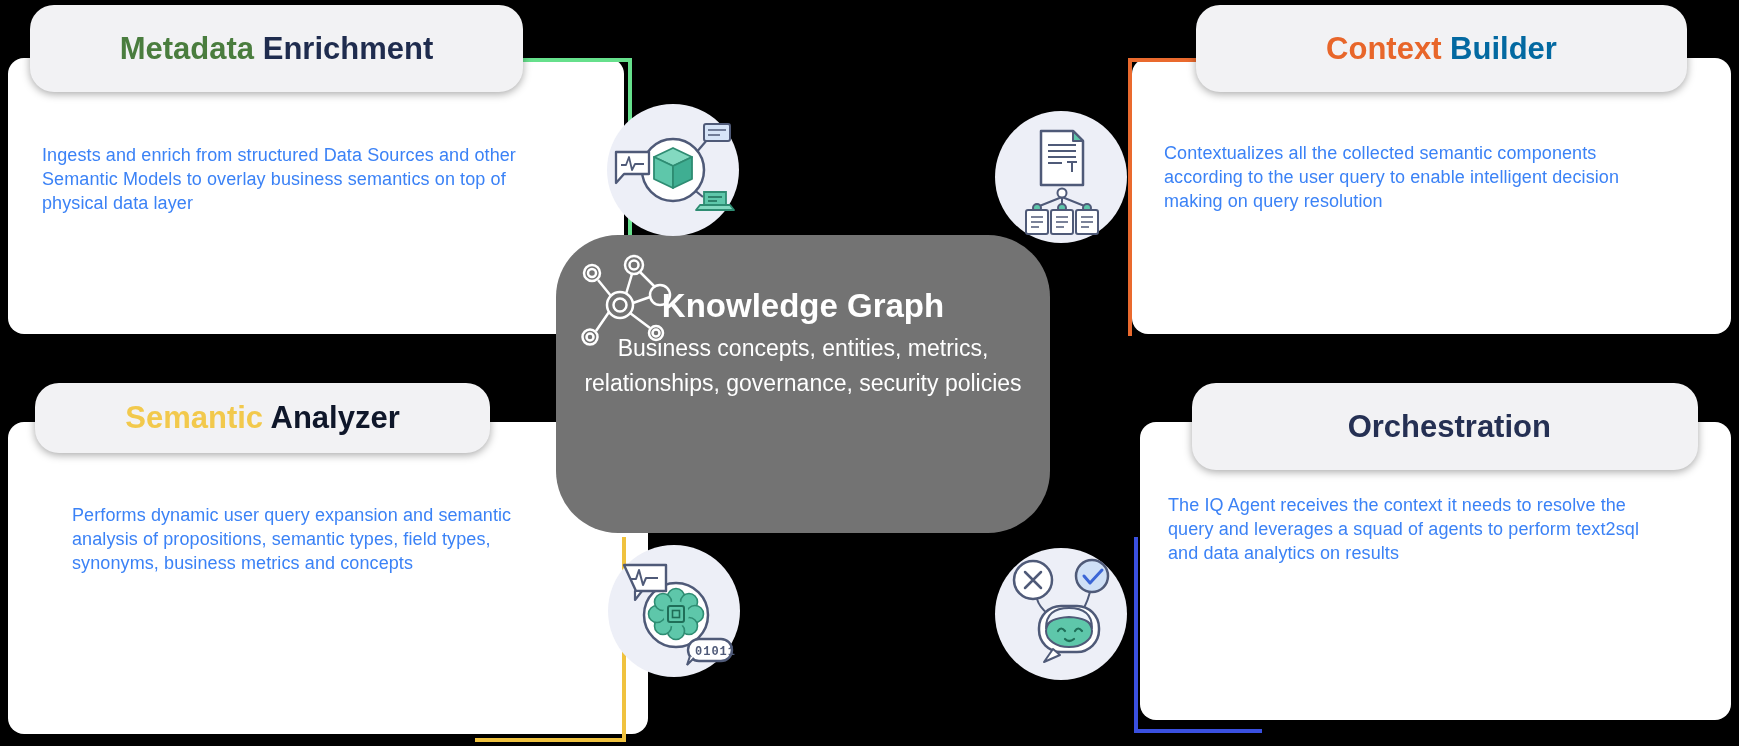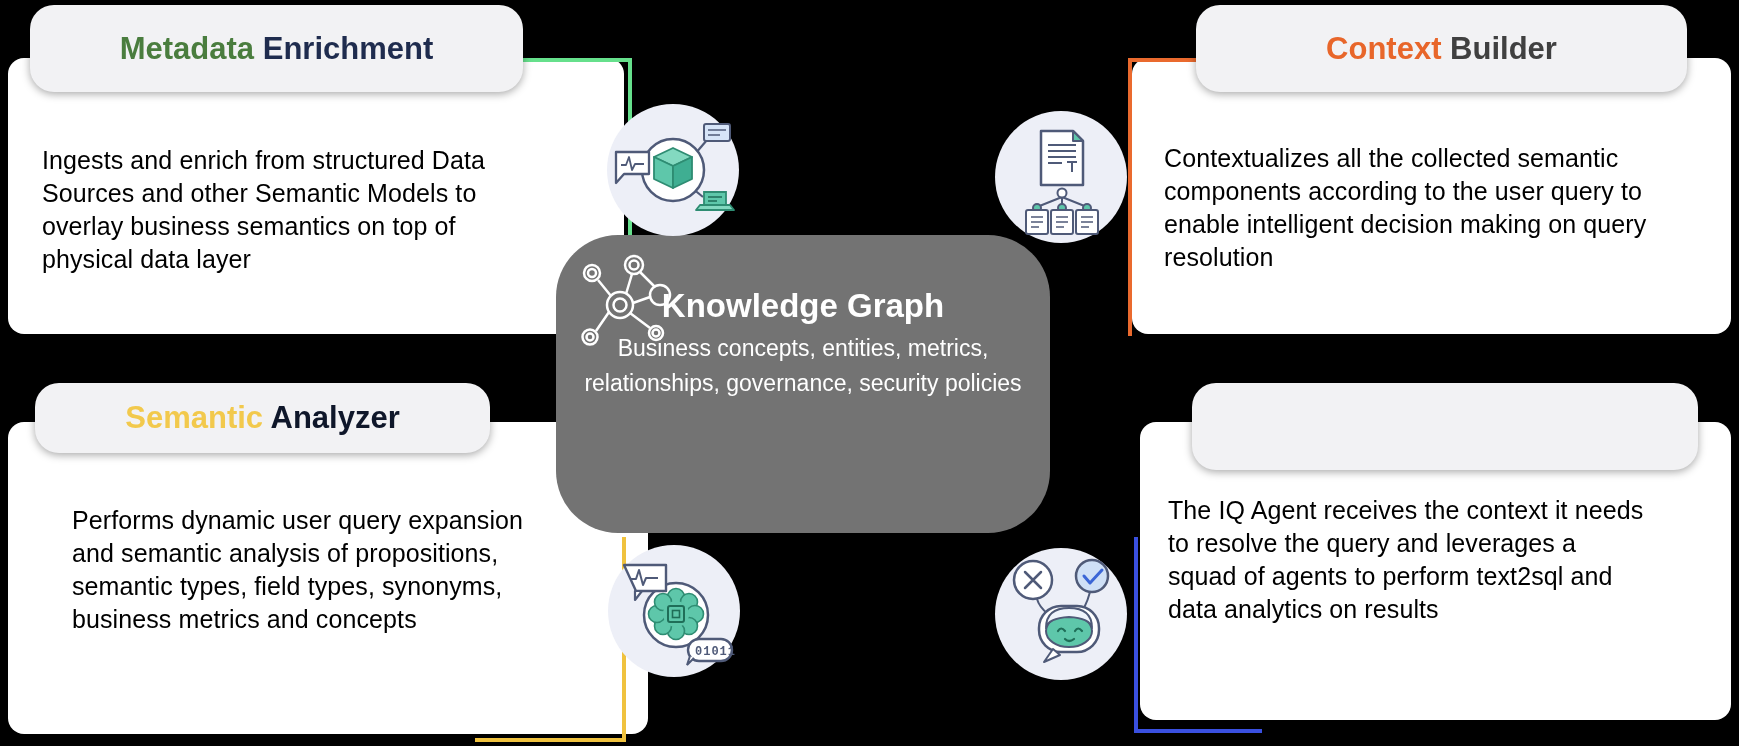--- a/index.html
+++ b/index.html
@@ -15,21 +15,21 @@
   .accent-line.tl{border-top-width:4px;border-right-width:4px;}
   .accent-line.tr{border-top-width:4px;border-left-width:4px;}
   .accent-line.bl{border-right-width:4px;border-bottom-width:4px;}
   .accent-line.br{border-left-width:4px;border-bottom-width:4px;}
   
   .qcard{
     position:absolute;z-index:2;background:#fff;border-radius:16px;
     box-shadow:0 2px 10px rgba(0,0,0,.35);
   }
   .qbody{
-    color:#000000;font-size:25px;line-height:1.32;letter-spacing:.1px;
+    color:#3b82f6;font-size:18px;line-height:1.32;letter-spacing:.1px;
   }
   
   .badge{
     position:absolute;z-index:4;background:#f2f2f4;border-radius:24px;
     display:flex;align-items:center;justify-content:center;
     font-size:31px;font-weight:700;white-space:pre;
     box-shadow:0 2px 8px rgba(0,0,0,.35);
   }
   
   .icon-circle{
@@ -78,21 +78,21 @@
       <path d="M97 88 h22 v13 h-22 z" fill="#5ec7aa" stroke="#2e8c72" stroke-width="1.8"></path>
       <path d="M93 101 h30 l4 5 h-38 z" fill="#83d9c0" stroke="#2e8c72" stroke-width="1.8" stroke-linejoin="round"></path>
       <path d="M101 93 h14 M101 97 h9" stroke="#1f6e58" stroke-width="1.4"></path>
     </svg>
   </div>
 
   <div class="qcard" style="left:1132px;top:58px;width:599px;height:276px;">
     <div class="qbody" style="padding:84px 0 0 32px;width:502px;">Contextualizes all the collected semantic components according to the user query to enable intelligent decision making on query resolution</div>
   </div>
   <div class="badge" style="left:1196px;top:5px;width:491px;height:87px;">
-    <span style="color: rgb(232, 102, 42);">Context</span><span style="color: #404040;"> Builder</span>
+    <span style="color: rgb(232, 102, 42);">Context</span><span style="color: #0369a1;"> Builder</span>
   </div>
   <div class="icon-circle" style="left:995px;top:111px;">
     <svg width="132" height="132" viewBox="0 0 132 132" fill="none">
       <path d="M46 20 h32 l10 10 v44 h-42 z" fill="#fff" stroke="#4f5a78" stroke-width="2.5" stroke-linejoin="round"></path>
       <path d="M78 20 v10 h10 z" fill="#5ec7aa" stroke="#4f5a78" stroke-width="2" stroke-linejoin="round"></path>
       <path d="M53 34 h28 M53 40 h28 M53 46 h28 M53 52 h14" stroke="#4f5a78" stroke-width="2"></path>
       <path d="M72 51 h10 M77 51 v10" stroke="#4f5a78" stroke-width="2"></path>
       <path d="M67 86 L42 96 M67 86 L67 96 M67 86 L92 96" stroke="#4f5a78" stroke-width="2"></path>
       <circle cx="67" cy="82" r="4.5" fill="#fff" stroke="#4f5a78" stroke-width="2"></circle>
       <g stroke="#4f5a78" stroke-width="2">
@@ -137,21 +137,21 @@
       <rect x="80" y="94" width="44" height="22" rx="11" fill="#fff" stroke="#4f5a78" stroke-width="2.4"></rect>
       <path d="M86 113 l-7 7 3 -9" fill="#fff" stroke="#4f5a78" stroke-width="2"></path>
       <text x="87" y="110" font-family="Liberation Mono, monospace" font-size="12" font-weight="700" fill="#4f5a78" letter-spacing="1">01011</text>
     </svg>
   </div>
 
   <div class="qcard" style="left:1140px;top:422px;width:591px;height:298px;">
     <div class="qbody" style="padding:72px 0 0 28px;width:478px;">The IQ Agent receives the context  it needs to resolve the query and leverages a squad of agents to perform text2sql and data analytics on results</div>
   </div>
   <div class="badge" style="left:1192px;top:383px;width:506px;height:87px;">
-    
+    <span style="color: rgb(37, 48, 83);"> Orchestration</span>
   </div>
   <div class="icon-circle" style="left:995px;top:548px;">
     <svg width="132" height="132" viewBox="0 0 132 132" fill="none">
       <path d="M42 51 C44 58 48 62 53 66" stroke="#4f5a78" stroke-width="2"></path>
       <path d="M95 44 C93 52 91 56 89 60" stroke="#4f5a78" stroke-width="2"></path>
       <circle cx="38" cy="32" r="19" fill="#fff" stroke="#4f5a78" stroke-width="2.5"></circle>
       <path d="M30 24 L46 40 M46 24 L30 40" stroke="#4f5a78" stroke-width="2.5" stroke-linecap="round"></path>
       <circle cx="97" cy="28" r="16" fill="#cfe0f6" stroke="#4f5a78" stroke-width="2.5"></circle>
       <path d="M89 28 l6 7 12 -13" stroke="#3b66d6" stroke-width="3" fill="none" stroke-linecap="round" stroke-linejoin="round"></path>
       <rect x="44" y="58" width="60" height="46" rx="22" fill="#fff" stroke="#4f5a78" stroke-width="2.5"></rect>

